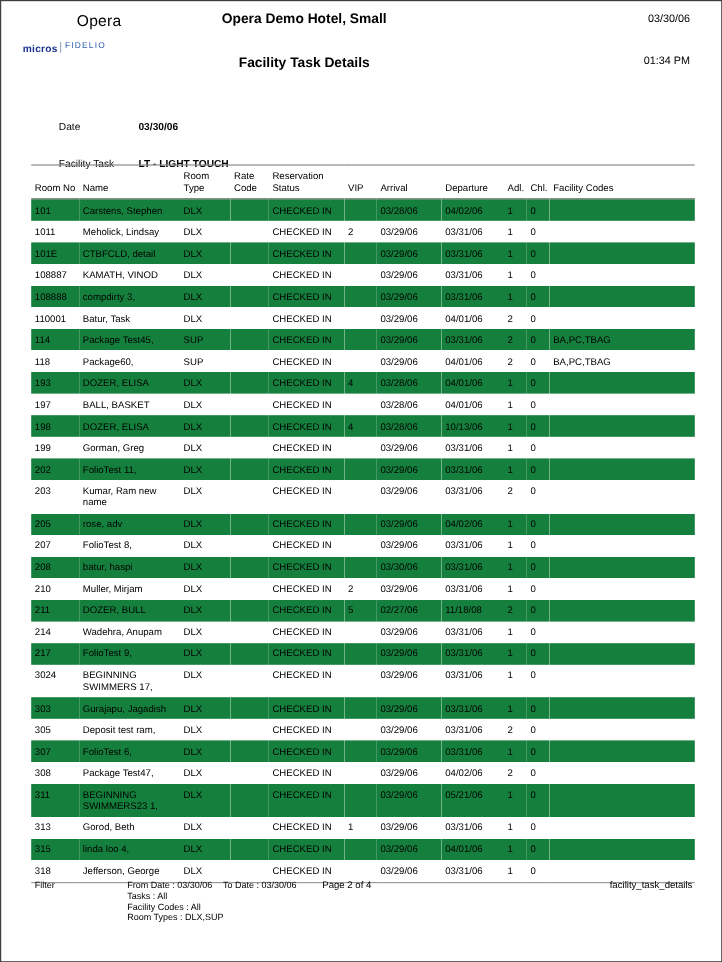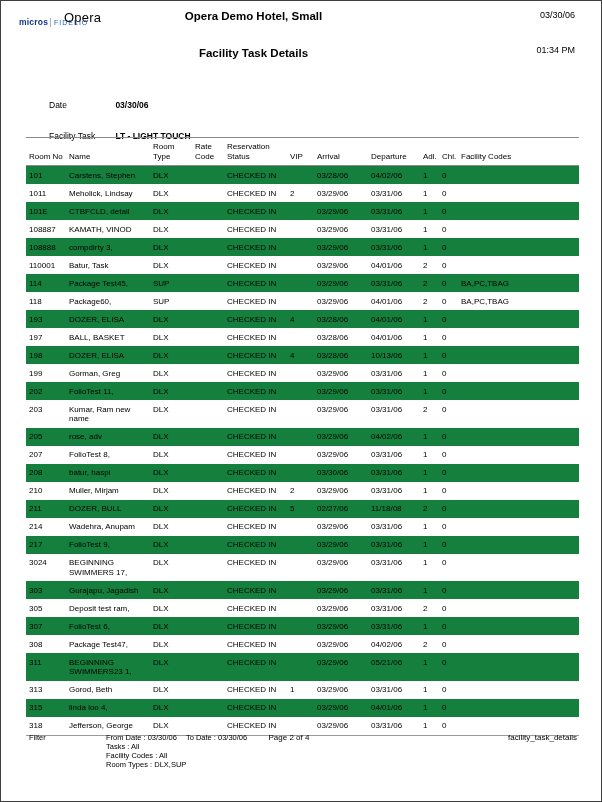--- a/index.html
+++ b/index.html
@@ -10,22 +10,22 @@
     background:#fff; color:#000;
     font-family:"Liberation Sans", sans-serif;
     overflow:hidden;
   }
   
   .logo-top {
     position:absolute; left:63px; top:9px;
     font-size:13px; color:#000000; letter-spacing:0.2px;
   }
   .logo-bottom {
-    position:absolute; left:18px; top:16px;
-    display:flex; align-items:center; height:10px;
+    position:absolute; left:18px; top:34px;
+    display:flex; height:10px;
   }
   .micros { font-size:8.5px; font-weight:bold; color:#17338f; letter-spacing:0.2px; }
   .logo-divider { width:1px; height:9px; background:#9fb0c8; margin:0 3px 0 2px; }
   .fidelio { font-size:7px; color:#2e5cae; letter-spacing:1px; }
   
   .hotel-name {
     position:absolute; left:0; top:9px; width:505px;
     text-align:center; font-size:11.5px; font-weight:bold;
   }
   .hdr-date { position:absolute; right:26px; top:9px; font-size:9px; }

